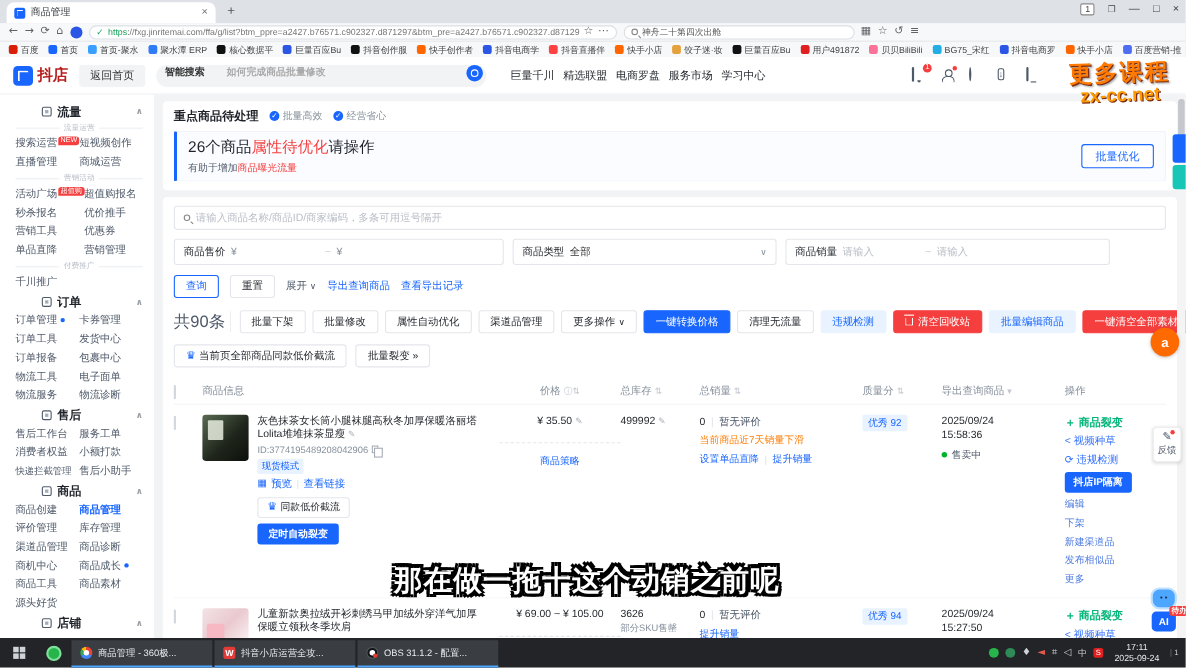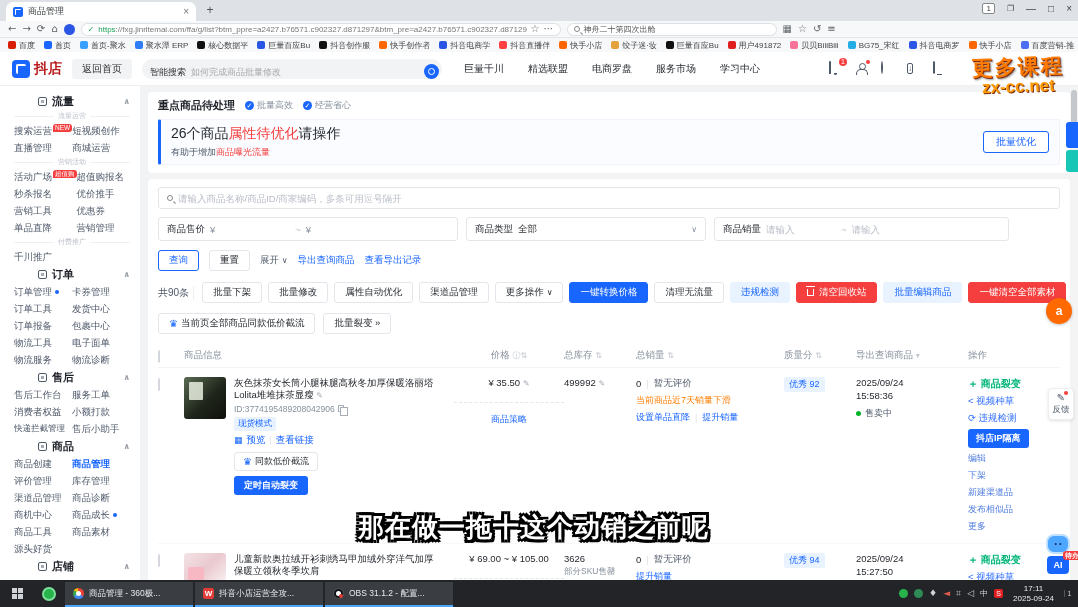--- a/index.html
+++ b/index.html
@@ -31,26 +31,26 @@
   .bmbar{height:14px;background:#f7f8fa;display:flex;align-items:center;gap:9px;padding:0 8px;overflow:hidden;}
   .bm{display:flex;align-items:center;gap:3px;font-size:8px;color:#444;white-space:nowrap;}
   .bmi{width:8px;height:8px;border-radius:2px;flex:none;}
   
   #appheader{position:absolute;top:52px;left:0;right:0;height:34px;background:#fff;border-bottom:1px solid #eef0f2;display:flex;align-items:center;padding:0 12px;gap:10px;z-index:5;}
   .logo{display:flex;align-items:center;gap:4px;}
   .logo-ic{width:18px;height:18px;border-radius:4px;background:#1966ff;position:relative;}
   .logo-ic::after{content:"";position:absolute;inset:4px;border:2px solid #fff;border-radius:2px;border-right:none;border-bottom:none;}
   .logo-tx{font-size:14px;font-weight:bold;color:#b91c1c;}
   .backbtn{background:#f2f3f5;border-radius:3px;padding:3px 10px;font-size:10px;color:#333;}
-  .hsearch{width:300px;height:20px;background:#f2f3f5;border-radius:10px;display:flex;align-items:flex-end;gap:5px;padding:0 3px 0 8px;}
+  .hsearch{width:300px;height:20px;background:#f2f3f5;border-radius:10px;display:flex;align-items:flex-start;gap:20px;padding:0 3px 0 8px;font-weight:bold;}
   .hsearch .bold{font-size:9px;color:#333;white-space:nowrap;}
   .hsearch .ph{font-size:9px;color:#aaa;white-space:nowrap;flex:1;overflow:hidden;}
   .hsearch-btn{width:15px;height:15px;border-radius:50%;background:#1966ff;position:relative;flex:none;}
   .hsearch-btn::after{content:"";position:absolute;width:5px;height:5px;border:1px solid #fff;border-radius:50%;left:4px;top:4px;}
-  .hnav{display:flex;gap:24px;margin-left:12px;text-align:right;}
+  .hnav{display:flex;gap:8px;margin-left:12px;text-align:right;}
   .hnav span{font-size:10px;color:#1f2329;white-space:nowrap;}
   .hicons{margin-left:auto;display:flex;align-items:center;gap:13px;padding-right:120px;}
   .hic{position:relative;width:13px;height:13px;}
   .ic-bell{border:1px solid #4e5969;border-radius:6px 6px 1px 1px;width:10px;height:9px;margin:2px auto 0;}
   .ic-bell::after{content:"";position:absolute;left:5px;bottom:0px;width:3px;height:2px;border-radius:0 0 2px 2px;background:#4e5969;}
   .badge1{position:absolute;top:-4px;right:-5px;background:#f53f3f;color:#fff;font-size:7px;line-height:8px;padding:0 2px;border-radius:4px;}
   .reddot{position:absolute;top:-2px;right:-2px;width:4px;height:4px;border-radius:50%;background:#f53f3f;}
   .ic-user::before{content:"";position:absolute;top:1px;left:4px;width:5px;height:5px;border:1px solid #4e5969;border-radius:50%;}
   .ic-user::after{content:"";position:absolute;bottom:0;left:1px;width:10px;height:5px;border:1px solid #4e5969;border-bottom:none;border-radius:5px 5px 0 0;}
   .ic-head{border:1px solid #4e5969;border-radius:50%;width:12px;height:12px;margin-top:1px;}
@@ -104,21 +104,21 @@
   .b-sales{width:295px;}
   .f-actions{display:flex;align-items:center;gap:10px;margin-top:9px;}
   .btn{display:inline-flex;align-items:center;gap:3px;border:1px solid #e5e6eb;background:#fff;border-radius:3px;font-size:9.5px;color:#1f2329;padding:3px 10px;white-space:nowrap;}
   .btn.blue-o{border-color:#1966ff;color:#1966ff;}
   .btn.blue{background:#1966ff;border-color:#1966ff;color:#fff;}
   .btn.red{background:#f53f3f;border-color:#f53f3f;color:#fff;}
   .btn.lblue{background:#e8f3ff;border-color:#e8f3ff;color:#1966ff;}
   .link{color:#1966ff;font-size:9.5px;white-space:nowrap;}
   .chev{font-size:8px;color:inherit;}
   .f-toolbar{display:flex;align-items:center;gap:6px;margin-top:11px;flex-wrap:nowrap;}
-  .total{color:#4e5969;font-size:10px;white-space:nowrap;padding-right:4px;border-right:1px solid #eee;margin-right:2px;}
+  .total{color:#4e5969;font-size:15px;white-space:nowrap;padding-right:4px;border-right:1px solid #eee;margin-right:2px;}
   .dot-tr{position:relative;}
   .dot-tr::after{content:"";position:absolute;top:-2px;right:-2px;width:5px;height:5px;border-radius:50%;background:#f53f3f;}
   .trash{display:inline-block;width:7px;height:7px;border:1px solid #fff;border-top:none;border-radius:0 0 1px 1px;position:relative;margin-right:2px;}
   .trash::before{content:"";position:absolute;top:-3px;left:-2px;width:9px;height:1px;background:#fff;}
   .f-toolbar2{display:flex;align-items:center;gap:8px;margin-top:10px;}
   .crown{color:#1966ff;font-size:10px;}
   
   #table{margin-top:10px;}
   .t-head{display:flex;align-items:center;height:24px;border-bottom:1px solid #f2f3f5;color:#86909c;font-size:9.5px;}
   .t-row{display:flex;padding:9px 0 10px;border-bottom:1px solid #f7f8fa;}

